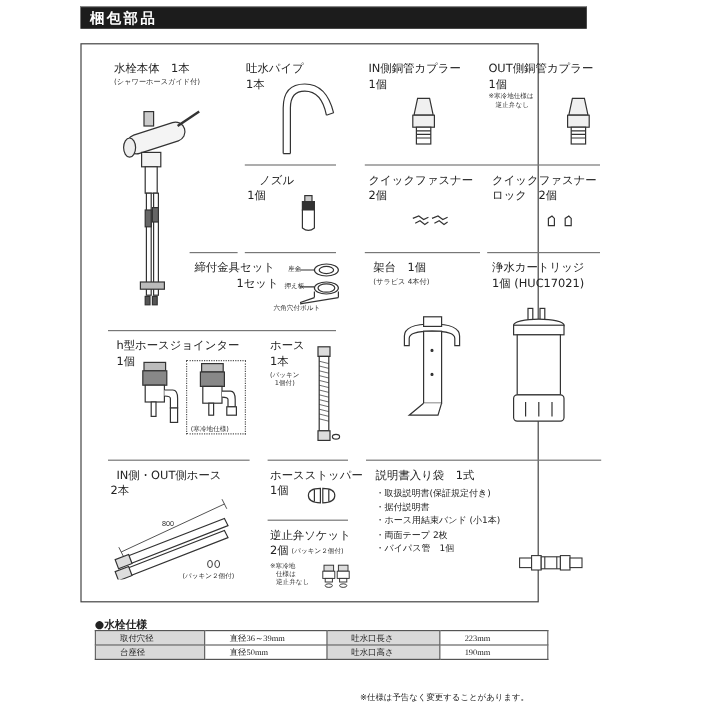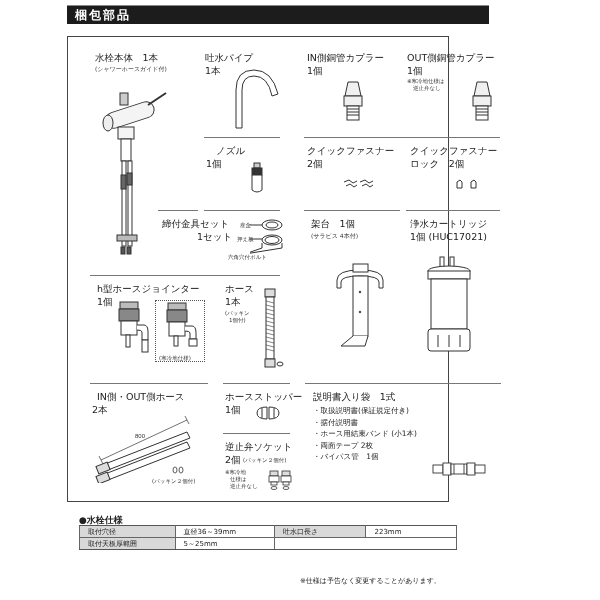--- a/index.html
+++ b/index.html
@@ -33,21 +33,21 @@
   .bullet-list li { font-size: 7.5px; line-height: 11.5px; color: #222; white-space: nowrap; }
 
   .spec-heading {
     position: absolute; left: 79px; top: 514px; font-size: 9px; font-weight: bold; color: #222;
   }
   .spec-table {
     position: absolute; left: 79px; top: 525px; width: 378px; border-collapse: collapse;
     font-size: 7px;
   }
   .spec-table td {
-    border: 1px solid #666; height: 12px; padding: 0 8px; white-space: nowrap; color: #222;
+    border: 1px solid #666; height: 12px; padding: 0 20px; white-space: nowrap; color: #222; font-family: Liberation Serif, serif;
   }
   .spec-table td.lbl { background: #d9d9d9; }
   .spec-table tr:first-child td { border-top: 1.5px solid #555; }
   .spec-table tr:last-child td { border-bottom: 1.5px solid #555; }
   .spec-table td.blank { background: #fff; }
   .spec-footnote {
     position: absolute; left: 300px; top: 576px; font-size: 7px; color: #222; white-space: nowrap;
   }
 </style>
 </head>
@@ -326,19 +326,20 @@
       <col style="width:110px">
   </colgroup>
   <tbody>
       <tr>
     <td class="lbl">取付穴径</td>
     <td>直径36～39mm</td>
     <td class="lbl">吐水口長さ</td>
     <td>223mm</td>
   </tr>
   <tr>
-    <td class="lbl">取付天板厚範囲</td>
-    <td>5～25mm</td>
-    <td class="blank" colspan="2"></td>
+    <td class="lbl">台座径</td>
+    <td>直径50mm</td>
+    <td class="lbl">吐水口高さ</td>
+    <td>190mm</td>
   </tr>
 </tbody>
   </table>
 <div class="spec-footnote">※仕様は予告なく変更することがあります。</div>
 
 </body></html>

